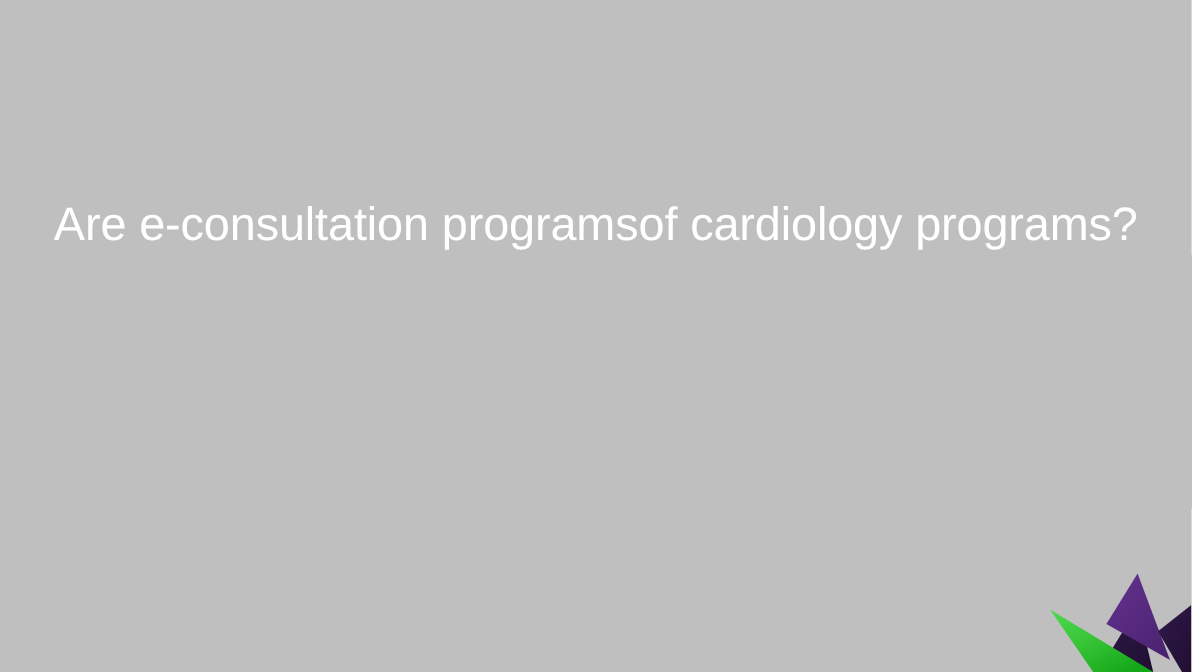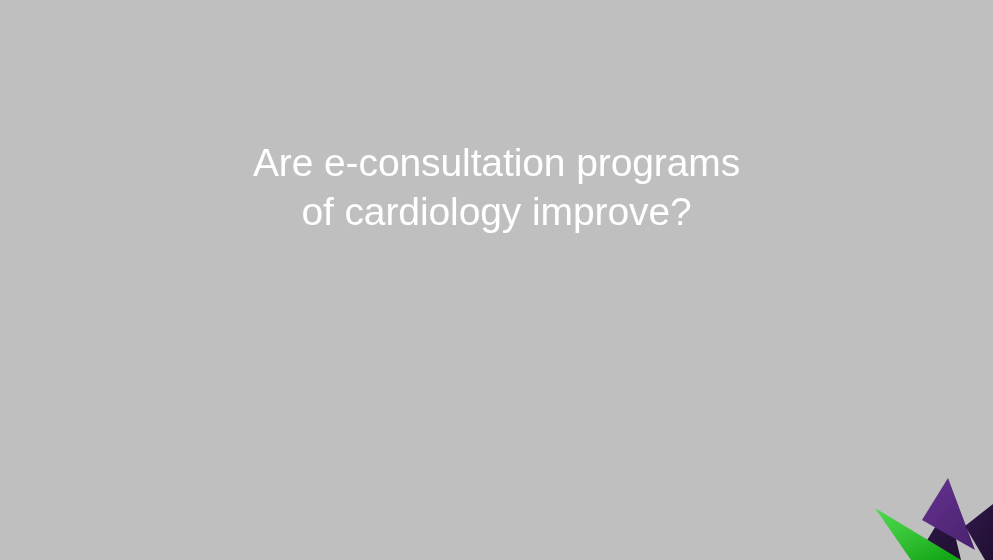--- a/index.html
+++ b/index.html
@@ -22,21 +22,22 @@
   }
 
   
   .title-block {
     position: absolute;
     left: 0;
     top: 0;
     width: 993px;
     height: 396px;
     display: flex;
-    flex-direction: column;
+    flex-direction: row;
+    align-items: center;
     justify-content: center;
     padding-bottom: 22px;
     box-sizing: border-box;
   }
 
   .title-line {
     display: block;
     color: #ffffff;
     font-family: "Liberation Sans", sans-serif;
     font-size: 39px;
@@ -64,21 +65,21 @@
     height: 92px;
   }
 </style>
 </head>
 <body>
 
 <div class="slide">
 
   <div class="title-block">
     <span class="title-line">Are e-consultation programs</span>
-    <span class="title-line">of cardiology improve?</span>
+    <span class="title-line">of cardiology programs?</span>
   </div>
 
   <div class="logo">
     <svg viewBox="0 0 140 92" xmlns="http://www.w3.org/2000/svg">
       <defs>
         <linearGradient id="gGreen" x1="0" y1="0" x2="0.75" y2="1">
           <stop offset="0%" stop-color="#4fd94f"></stop>
           <stop offset="55%" stop-color="#34c234"></stop>
           <stop offset="100%" stop-color="#14a818"></stop>
         </linearGradient>

